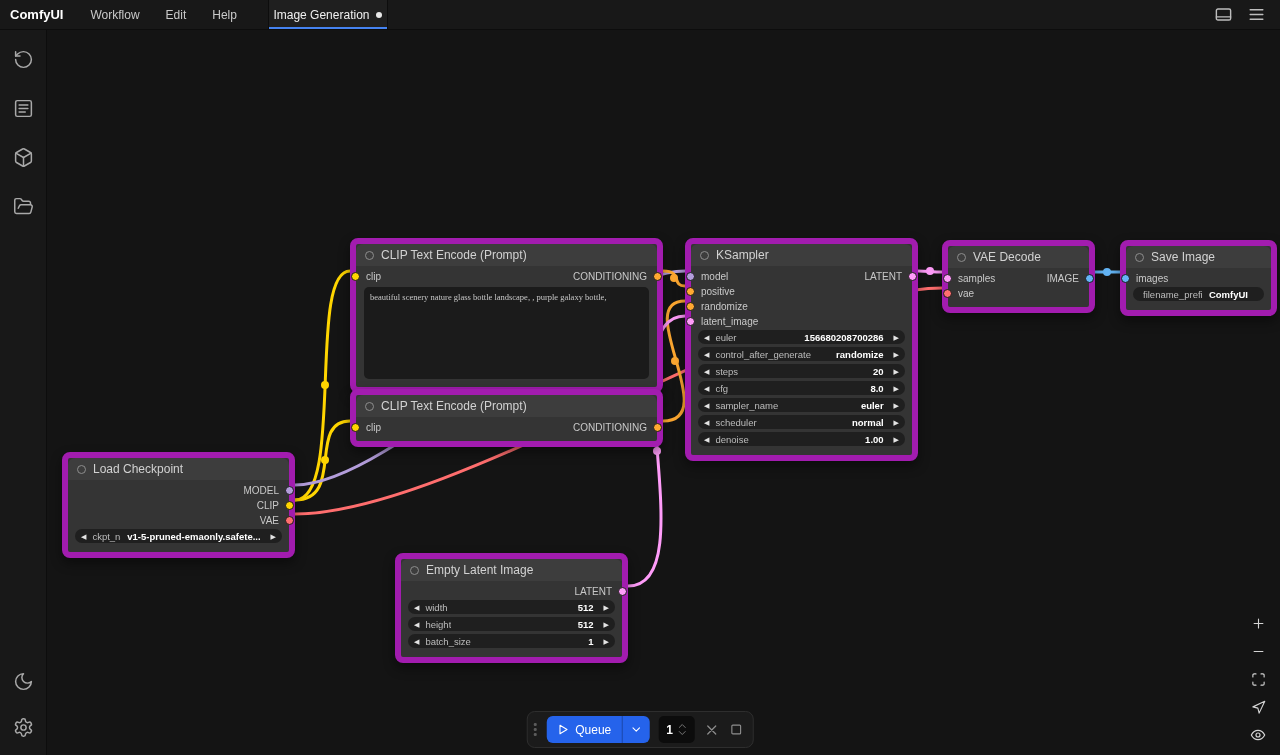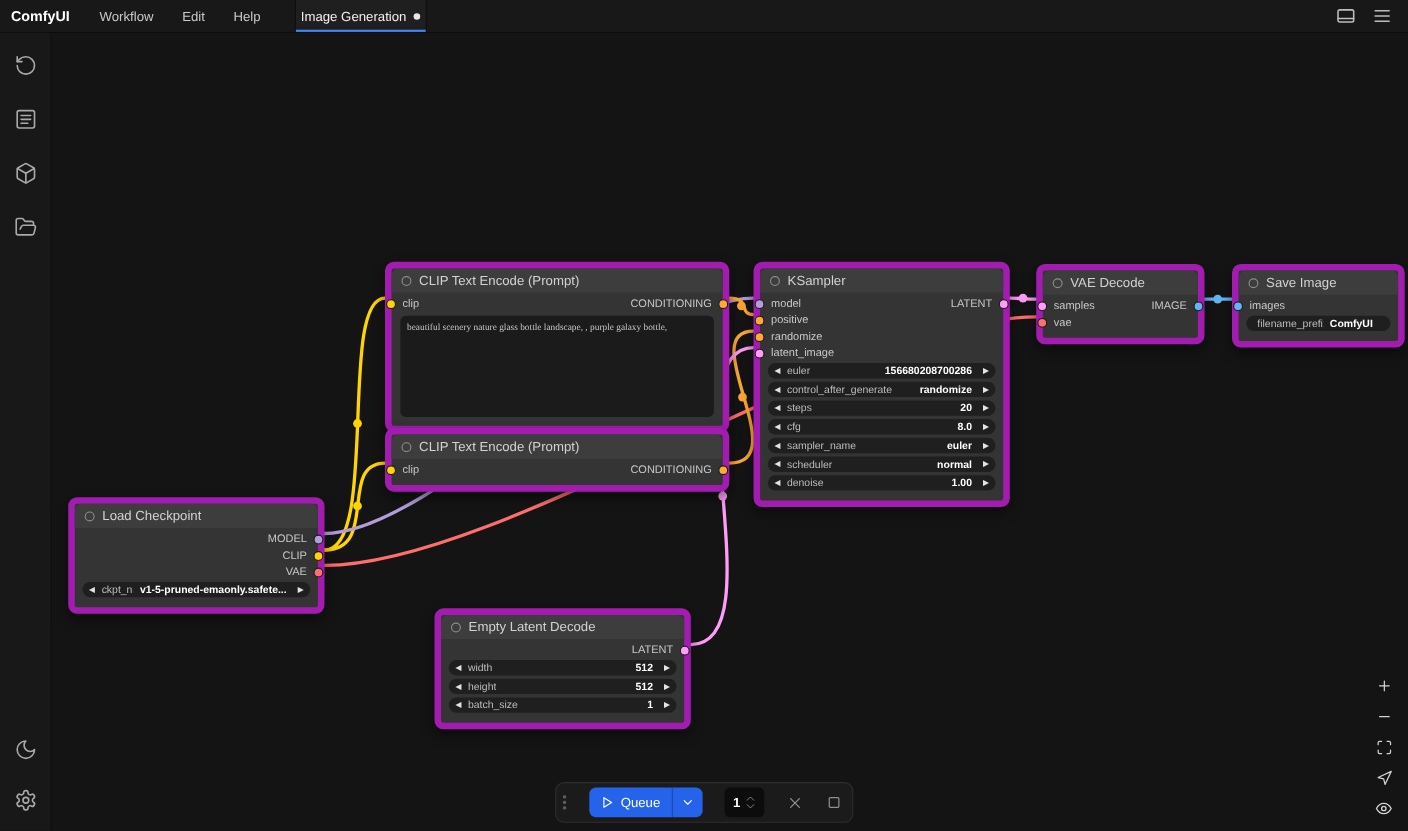--- a/index.html
+++ b/index.html
@@ -66,21 +66,21 @@
   .widget .w-value { color:#ffffff; font-weight:bold; margin-right:10px; white-space:nowrap; }
   .widget.no-arrows .w-name { margin-left:4px; }
   .widget.no-arrows .w-value { margin-right:10px; }
 
   .node-textarea { margin:3px 8px 2px; background:#1b1b1b; border-radius:5px; padding:5px 6px;
     font-family:Liberation Serif, serif; font-size:8.5px; line-height:1.35; color:#c7c7c7; overflow:hidden; }
 
   
   .queue-bar { position:absolute; left:50%; transform:translateX(-50%); bottom:7px; height:37px;
     background:#1b1b1b; border:1px solid #2e2e2e; border-radius:8px; display:flex; align-items:center;
-    padding:0 9px 0 5px; gap:20px; z-index:40; }
+    padding:0 9px 0 5px; gap:9px; z-index:40; }
   .grip { display:flex; flex-direction:column; gap:2.5px; padding:0 1px; }
   .grip i { width:2.5px; height:2.5px; border-radius:50%; background:#5c5c5c; }
   .queue-btn { height:27px; background:#2563eb; border-radius:6px; display:flex; align-items:center; overflow:hidden; }
   .queue-btn .q-main { display:flex; align-items:center; gap:6px; padding:0 10px; height:100%; }
   .queue-btn .q-main svg { stroke:#ffffff; fill:none; stroke-width:2; stroke-linejoin:round; }
   .queue-btn .q-label { color:#ffffff; font-size:12px; }
   .queue-btn .q-div { width:1px; height:100%; background:rgba(0,0,0,.28); }
   .queue-btn .q-chevron { padding:0 7px; height:100%; display:flex; align-items:center; }
   .queue-btn .q-chevron svg { stroke:#ffffff; fill:none; stroke-width:2; stroke-linecap:round; stroke-linejoin:round; }
   .batch-box { height:27px; min-width:36px; background:#0c0c0c; border-radius:5px; display:flex; align-items:center;
@@ -239,21 +239,21 @@
       <span class="out-label">CONDITIONING</span>
       <span class="port in c-clip"></span>
       <span class="port out c-cond"></span>
     </div>
   </div>
 </div>
 
 <div class="node" style="left:395px; top:553px; width:233px;">
   <div class="node-header">
     <span class="collapse-dot"></span>
-    <span class="node-title">Empty Latent Decode</span>
+    <span class="node-title">Empty Latent Image</span>
   </div>
   <div class="node-body">
     <div class="slot-row right">
       <span class="out-label">LATENT</span>
       <span class="port out c-latent"></span>
     </div>
     <div class="widgets">
       <div class="widget">
         <span class="arrow">◀</span>
         <span class="w-name">width</span>

